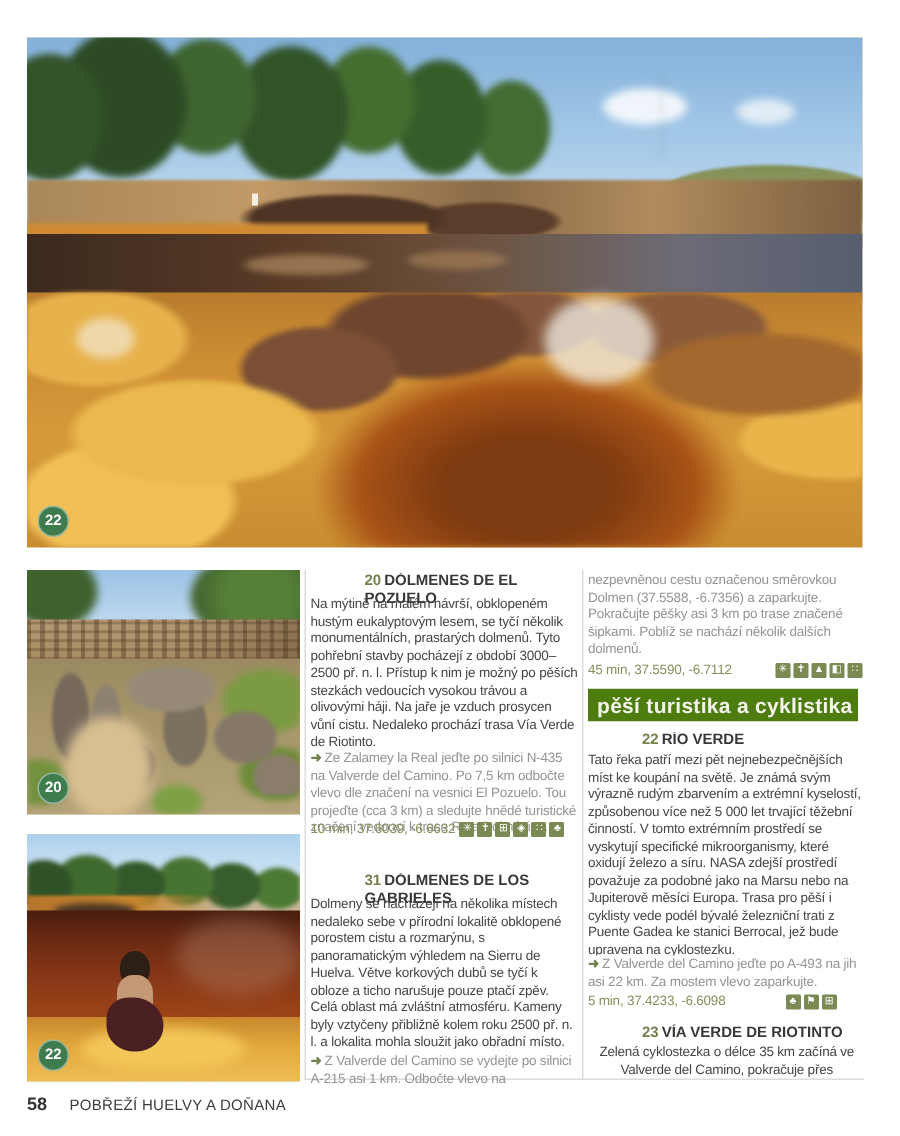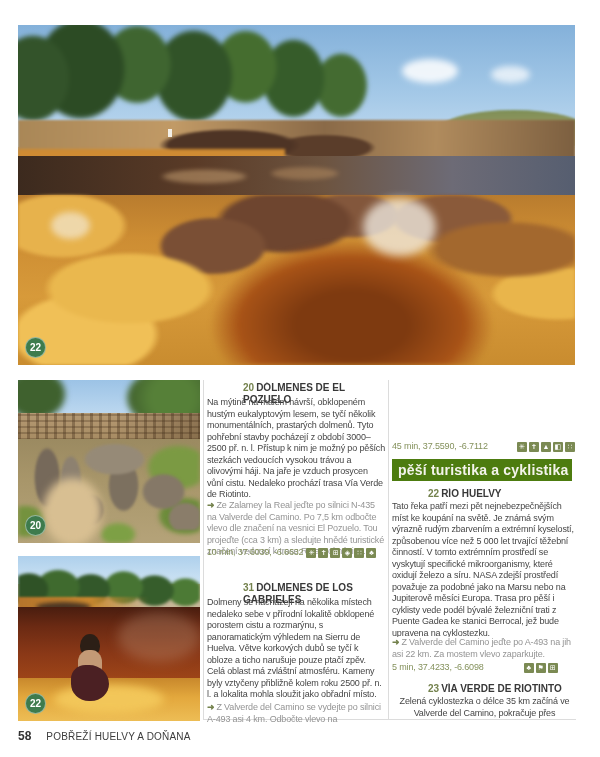--- a/index.html
+++ b/index.html
@@ -247,40 +247,41 @@
           <span class="am-ic">◈</span>
           <span class="am-ic">∷</span>
           <span class="am-ic">♣</span>
         </span>
     </div>
     <div class="blk m-h21 sec-title">
       <span class="sec-num">31</span><span>DÓLMENES DE LOS GABRIELES</span>
     </div>
     <div class="blk m-b21">Dolmeny se nacházejí na několika místech nedaleko sebe v přírodní lokalitě obklopené porostem cistu a rozmarýnu, s panoramatickým výhledem na Sierru de Huelva. Větve korkových dubů se tyčí k obloze a ticho narušuje pouze ptačí zpěv. Celá oblast má zvláštní atmosféru. Kameny byly vztyčeny přibližně kolem roku 2500 př. n. l. a lokalita mohla sloužit jako obřadní místo.</div>
     <div class="blk m-d21 dir">
-      <span class="arrow">➜</span><span>Z Valverde del Camino se vydejte po silnici A-493 asi 4 km. Odbočte vlevo na</span>
+      <span class="arrow">➜</span><span>Z Valverde del Camino se vydejte po silnici A-215 asi 1 km. Odbočte vlevo na</span>
     </div>
   </div>
 
   <div class="col col-right">
+    <div class="blk r-cont dir">nezpevněnou cestu označenou směrovkou Dolmen (37.5588, -6.7356) a zaparkujte. Pokračujte pěšky asi 3 km po trase značené šipkami. Poblíž se nachází několik dalších dolmenů.</div>
     <div class="blk r-meta45 meta">
       <span>45 min, 37.5590, -6.7112</span>
       <span class="icon-row">
           <span class="am-ic">✳</span>
           <span class="am-ic">✝</span>
           <span class="am-ic">▲</span>
           <span class="am-ic">◧</span>
           <span class="am-ic">∷</span>
         </span>
     </div>
     <div class="blk r-banner">
       <div class="banner">pěší turistika a cyklistika</div>
     </div>
     <div class="blk r-h22 sec-title">
-      <span class="sec-num">22</span><span>RÍO HUELVY</span>
+      <span class="sec-num">22</span><span>RÍO VERDE</span>
     </div>
     <div class="blk r-b22">Tato řeka patří mezi pět nejnebezpečnějších míst ke koupání na světě. Je známá svým výrazně rudým zbarvením a extrémní kyselostí, způsobenou více než 5 000 let trvající těžební činností. V tomto extrémním prostředí se vyskytují specifické mikroorganismy, které oxidují železo a síru. NASA zdejší prostředí považuje za podobné jako na Marsu nebo na Jupiterově měsíci Europa. Trasa pro pěší i cyklisty vede podél bývalé železniční trati z Puente Gadea ke stanici Berrocal, jež bude upravena na cyklostezku.</div>
     <div class="blk r-d22 dir">
       <span class="arrow">➜</span><span>Z Valverde del Camino jeďte po A-493 na jih asi 22 km. Za mostem vlevo zaparkujte.</span>
     </div>
     <div class="blk r-meta5 meta">
       <span>5 min, 37.4233, -6.6098</span>
       <span class="icon-row">
           <span class="am-ic">♣</span>
           <span class="am-ic">⚑</span>

